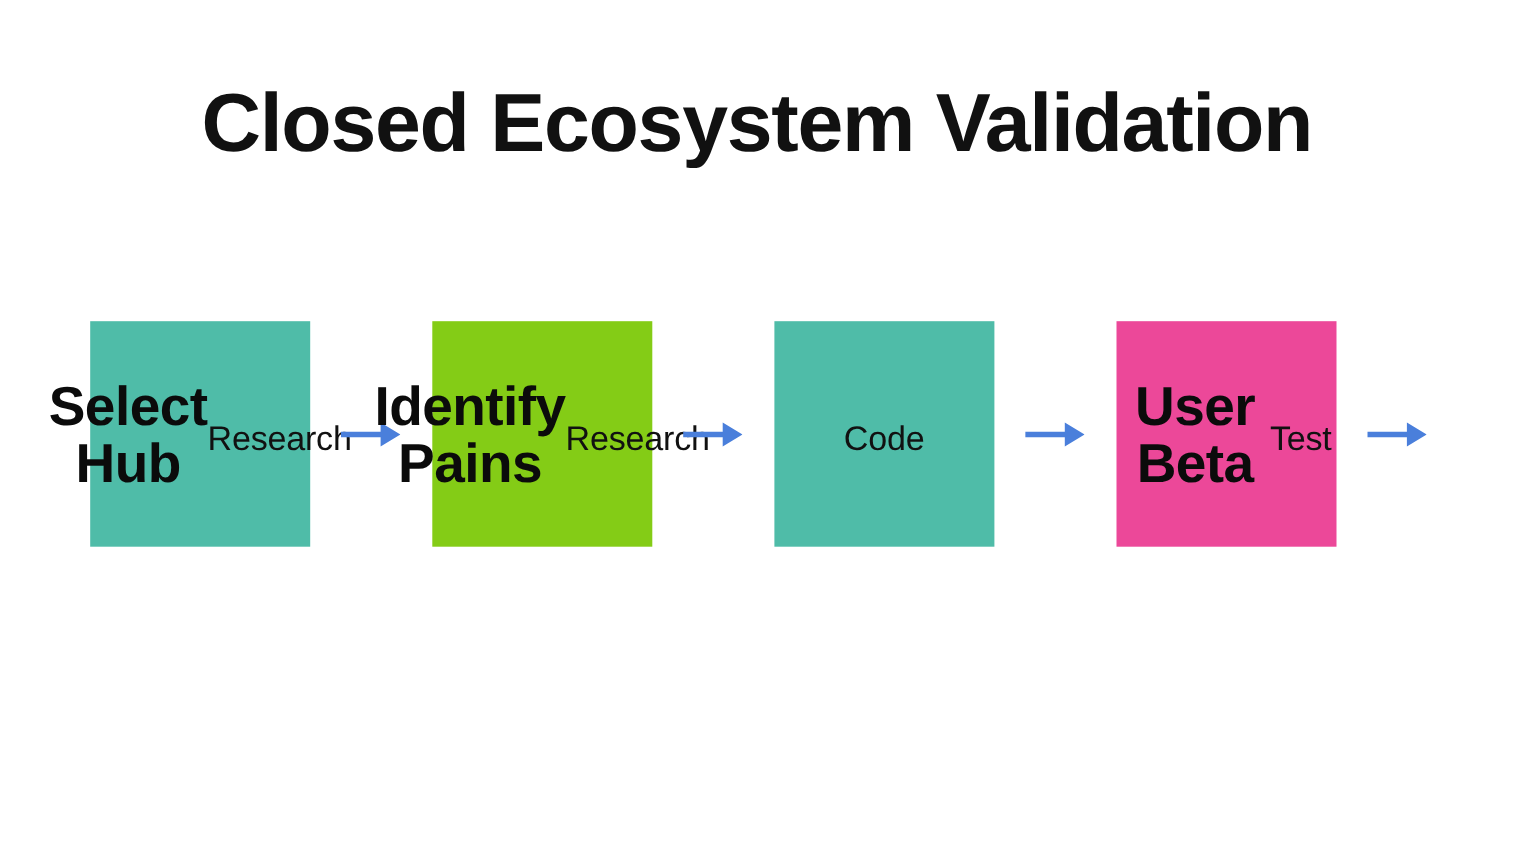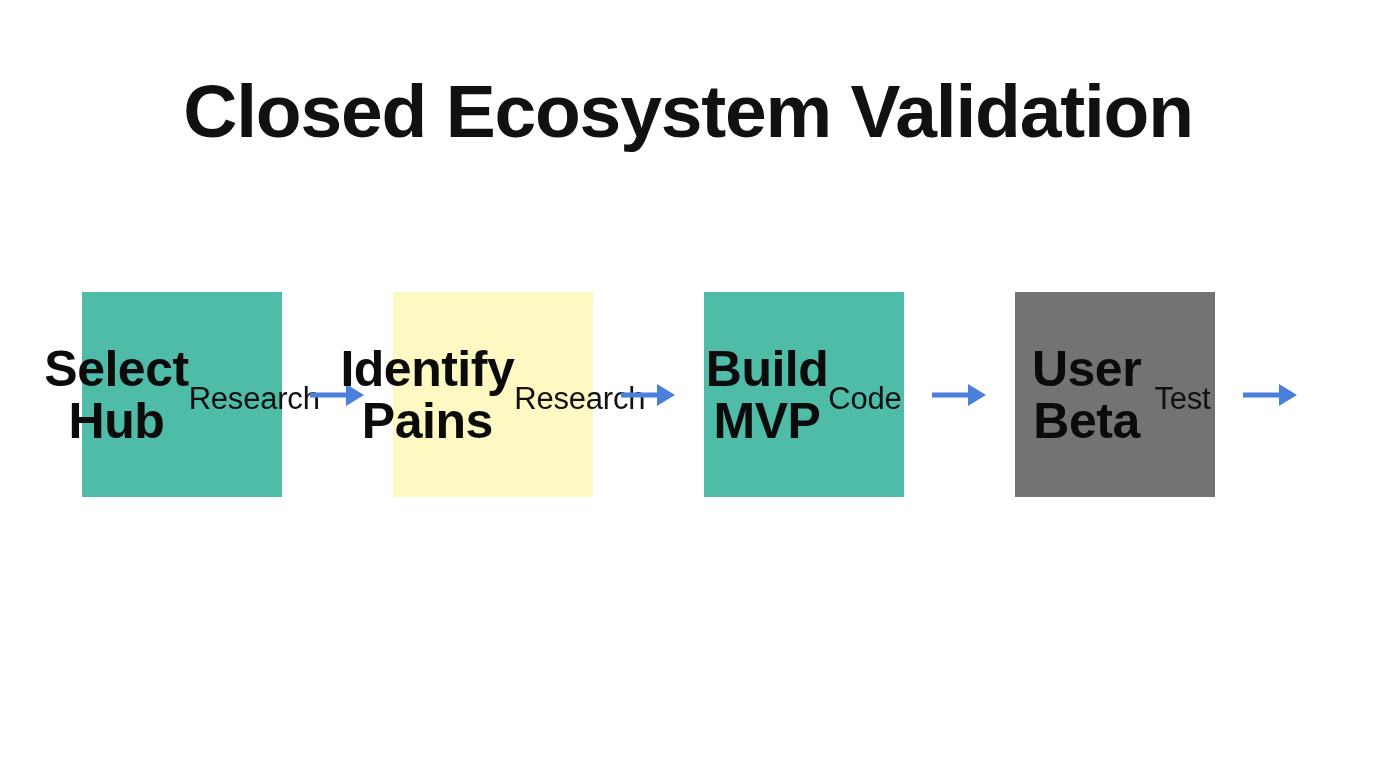--- a/index.html
+++ b/index.html
@@ -115,47 +115,46 @@
     </div>
 
     <div class="flow-arrow">
       <span>
         <svg width="54" height="26" viewBox="0 0 54 26" aria-hidden="true">
           <path d="M0 10.4 L36 10.4 L36 2 L54 13 L36 24 L36 15.6 L0 15.6 Z" fill="#4a7fdb"></path>
         </svg>
       </span>
     </div>
 
-    <div class="flow-step" style="background: #fef9c3; align-items: center;">
+    <div class="flow-step" style="background: #84cc16; align-items: center;">
       <div class="step-title">Identify Pains</div>
       <div class="step-subtitle">Research</div>
     </div>
 
     <div class="flow-arrow">
       <span>
         <svg width="54" height="26" viewBox="0 0 54 26" aria-hidden="true">
           <path d="M0 10.4 L36 10.4 L36 2 L54 13 L36 24 L36 15.6 L0 15.6 Z" fill="#4a7fdb"></path>
         </svg>
       </span>
     </div>
 
     <div class="flow-step" style="background: rgb(79, 188, 168);">
-      <div class="step-title">Build MVP</div>
       <div class="step-subtitle">Code</div>
     </div>
 
     <div class="flow-arrow">
       <span>
         <svg width="54" height="26" viewBox="0 0 54 26" aria-hidden="true">
           <path d="M0 10.4 L36 10.4 L36 2 L54 13 L36 24 L36 15.6 L0 15.6 Z" fill="#4a7fdb"></path>
         </svg>
       </span>
     </div>
 
-    <div class="flow-step" style="background: #737373;">
+    <div class="flow-step" style="background: #ec4899;">
       <div class="step-title">User Beta</div>
       <div class="step-subtitle">Test</div>
     </div>
 
     <div class="flow-arrow">
       <span>
         <svg width="54" height="26" viewBox="0 0 54 26" aria-hidden="true">
           <path d="M0 10.4 L36 10.4 L36 2 L54 13 L36 24 L36 15.6 L0 15.6 Z" fill="#4a7fdb"></path>
         </svg>
       </span>

